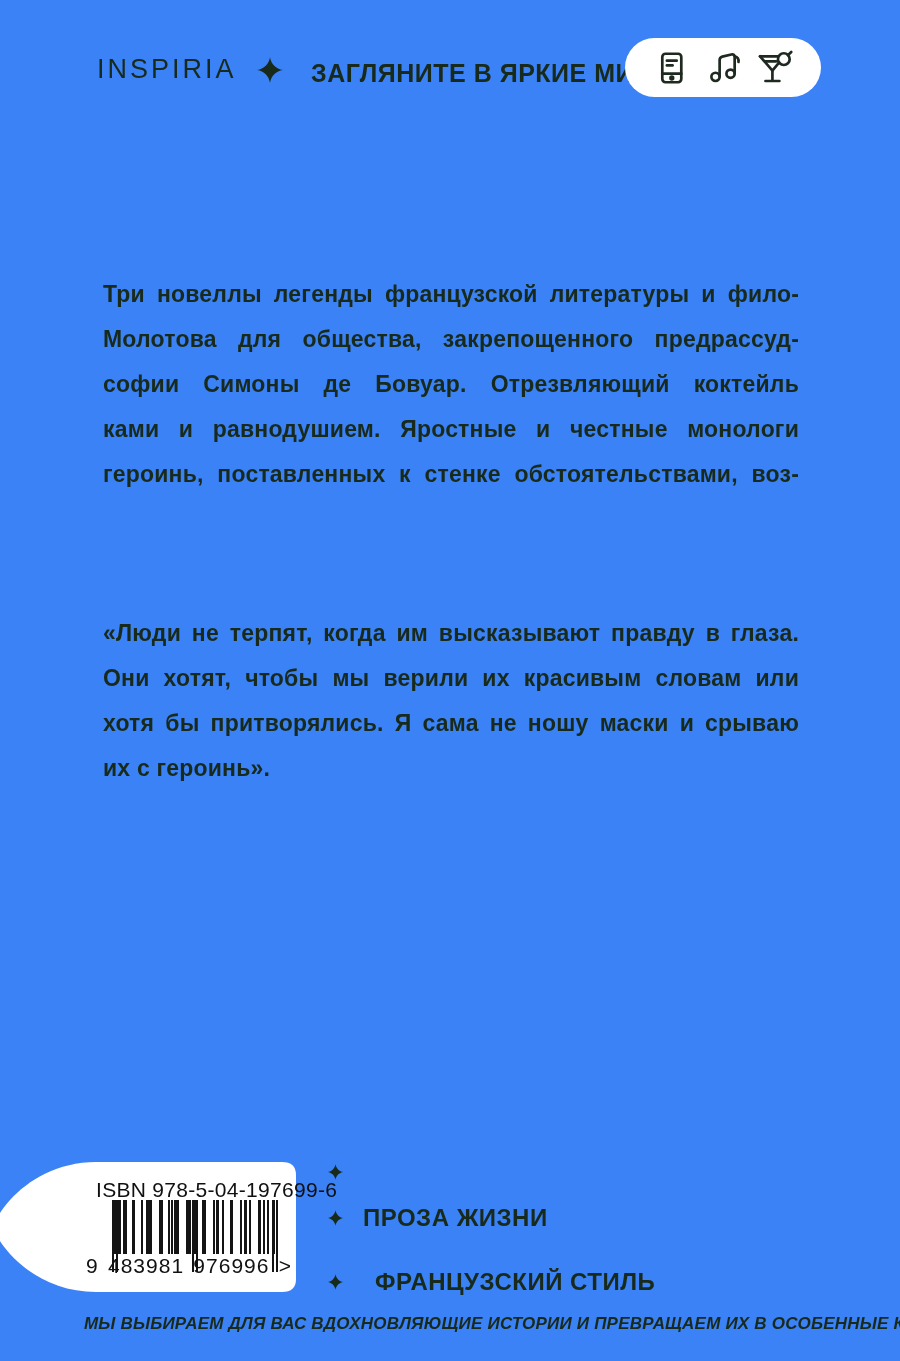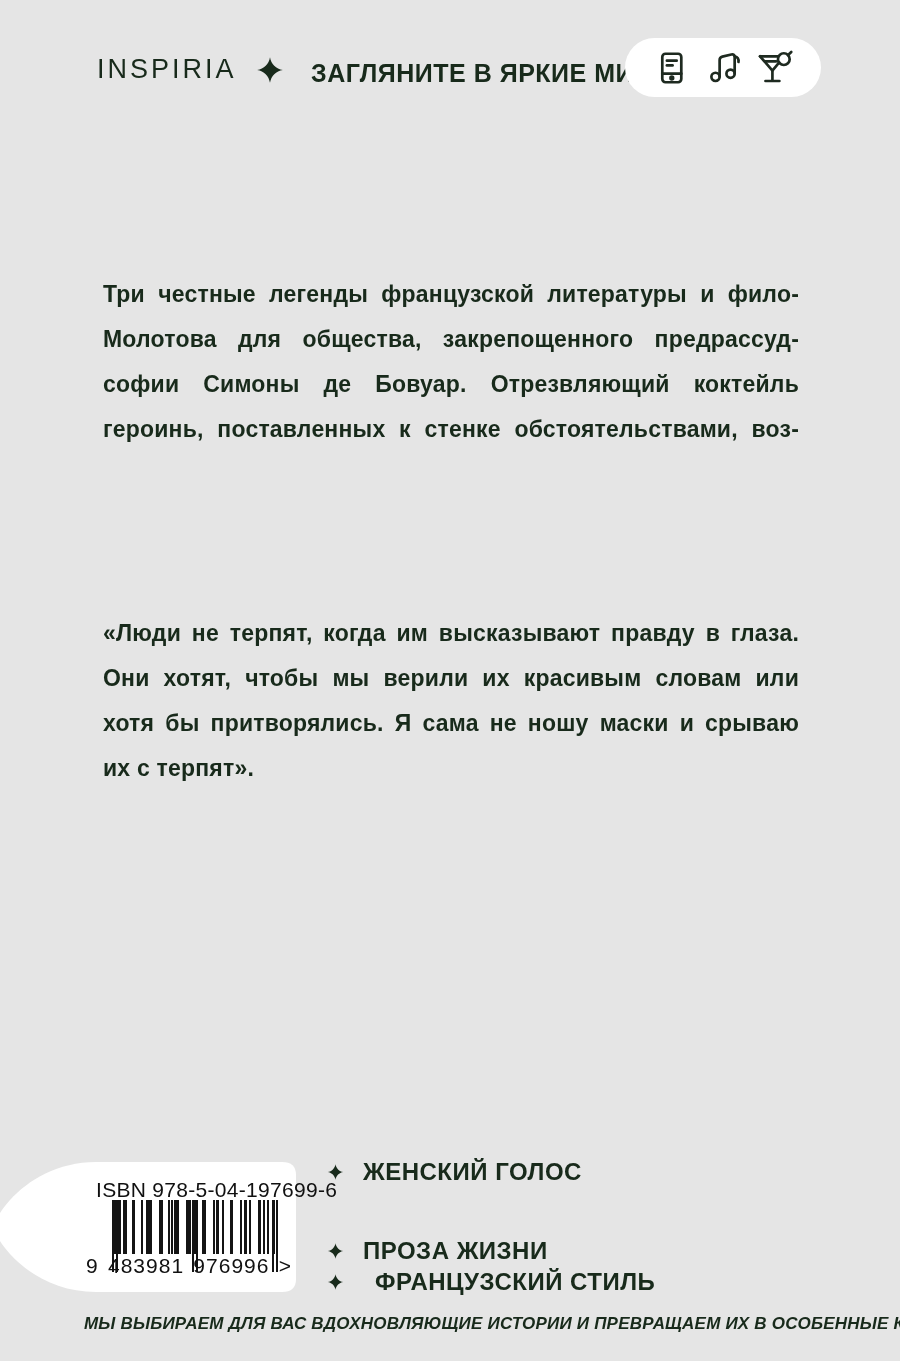--- a/index.html
+++ b/index.html
@@ -1,18 +1,18 @@
 <!DOCTYPE html>
 <html><head>
 <meta charset="utf-8">
 <style>
   html,body { margin:0; padding:0; }
   .page {
     position:relative; width:900px; height:1361px;
-    background:#e5e5e5; overflow:hidden;
+    background:#3b82f6; overflow:hidden;
     font-family:"Liberation Sans", sans-serif; color:#182a1b;
   }
   
   .brand {
     position:absolute; left:97px; top:54px;
     font-size:27px; line-height:30px; font-weight:500;
     letter-spacing:3px; color:#182a1b;
   }
   .header-star { position:absolute; left:256px; top:55px; width:28px; height:30px; }
   .header-star svg, .tag-star svg { display:block; width:100%; height:100%; }
@@ -55,21 +55,21 @@
   .guard.g-left   { left:112px; }
   .guard.g-center { left:192px; }
   .guard.g-right  { left:272px; }
   .bc-digits {
     position:absolute; left:86px; top:1254px; width:206px;
     display:flex; justify-content:space-between; align-items:flex-start;
     font-size:21px; font-weight:400; color:#111111; letter-spacing:1px;
   }
   
   .tag-row { position:absolute; left:327px; height:30px; display:flex; align-items:center; gap:19px; }
-  .tag-row.r0 { top:1157px; } .tag-row.r1 { top:1236px; } .tag-row.r2 { top:1267px;gap:31px; }
+  .tag-row.r0 { top:1157px; } .tag-row.r1 { top:1203px; } .tag-row.r2 { top:1267px;gap:31px; }
   .tag-star { width:17px; height:18px; flex:0 0 auto; }
   .tag-label { font-size:24px; font-weight:700; letter-spacing:0.5px; white-space:nowrap; }
   
   .tagline {
     position:absolute; left:84px; top:1314px;
     font-size:17px; font-weight:700; font-style:italic;
     letter-spacing:0.2px; white-space:nowrap;
   }
 </style>
 </head>
@@ -112,31 +112,32 @@
         <path d="M6.1 7.8 H 13.4"></path>
         <line x1="11" y1="13.6" x2="11" y2="19.6"></line>
         <line x1="6.6" y1="20.2" x2="15.4" y2="20.2"></line>
         <circle cx="18.2" cy="6.4" r="3.7"></circle>
         <line x1="20.9" y1="3.8" x2="22.9" y2="1.9"></line>
       </g>
     </svg>
   </div>
 
   <div class="copy annotation">
-    <div class="ln">Три честные легенды французской литературы и фило-</div>
+    <div class="ln">Три новеллы легенды французской литературы и фило-</div>
     <div class="ln">Молотова для общества, закрепощенного предрассуд-</div>
     <div class="ln">софии Симоны де Бовуар. Отрезвляющий коктейль</div>
+    <div class="ln">ками и равнодушием. Яростные и честные монологи</div>
     <div class="ln">героинь, поставленных к стенке обстоятельствами, воз-</div>
   </div>
 
   <div class="copy quote">
     <div class="ln">«Люди не терпят, когда им высказывают правду в глаза.</div>
     <div class="ln">Они хотят, чтобы мы верили их красивым словам или</div>
     <div class="ln">хотя бы притворялись. Я сама не ношу маски и срываю</div>
-    <div class="ln last-left">их с терпят».</div>
+    <div class="ln last-left">их с героинь».</div>
   </div>
 
   <svg class="label-shape" viewBox="0 0 296 130">
     <path fill="#ffffff" d="M 96 0 H 282 Q 296 0 296 13 V 117 Q 296 130 282 130 H 96
       C 58 130 28 112 10 92 Q 3 84 0 79 V 51 Q 3 46 10 38 C 28 18 58 0 96 0 Z"></path>
   </svg>
   <div class="isbn-line">ISBN 978-5-04-197699-6</div>
   <div class="bars"></div>
   <div class="guard g-left"></div>
   <div class="guard g-center"></div>
@@ -147,21 +148,20 @@
     <span>976996</span>
     <span>&gt;</span>
   </div>
 
   <div class="tag-row r0">
     <span class="tag-star">
       <svg viewBox="0 0 24 24">
           <path fill="#182a1b" d="M12 1 C12.9 6.8 17.2 11.1 23 12 C17.2 12.9 12.9 17.2 12 23 C11.1 17.2 6.8 12.9 1 12 C6.8 11.1 11.1 6.8 12 1 Z"></path>
         </svg>
     </span>
-    <span class="tag-label">ЖЕНСКИЙ ГОЛОС</span>
   </div>
   <div class="tag-row r1">
     <span class="tag-star">
       <svg viewBox="0 0 24 24">
           <path fill="#182a1b" d="M12 1 C12.9 6.8 17.2 11.1 23 12 C17.2 12.9 12.9 17.2 12 23 C11.1 17.2 6.8 12.9 1 12 C6.8 11.1 11.1 6.8 12 1 Z"></path>
         </svg>
     </span>
     <span class="tag-label">ПРОЗА ЖИЗНИ</span>
   </div>
   <div class="tag-row r2">

